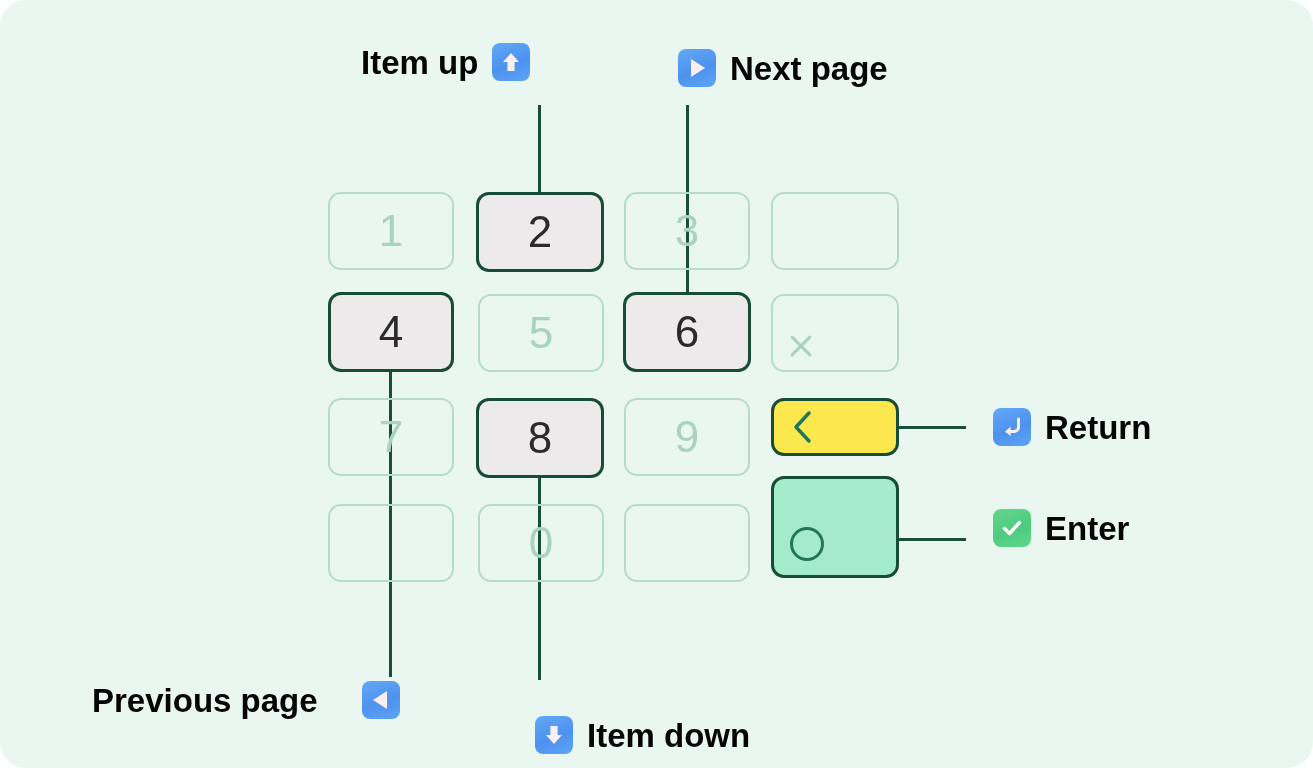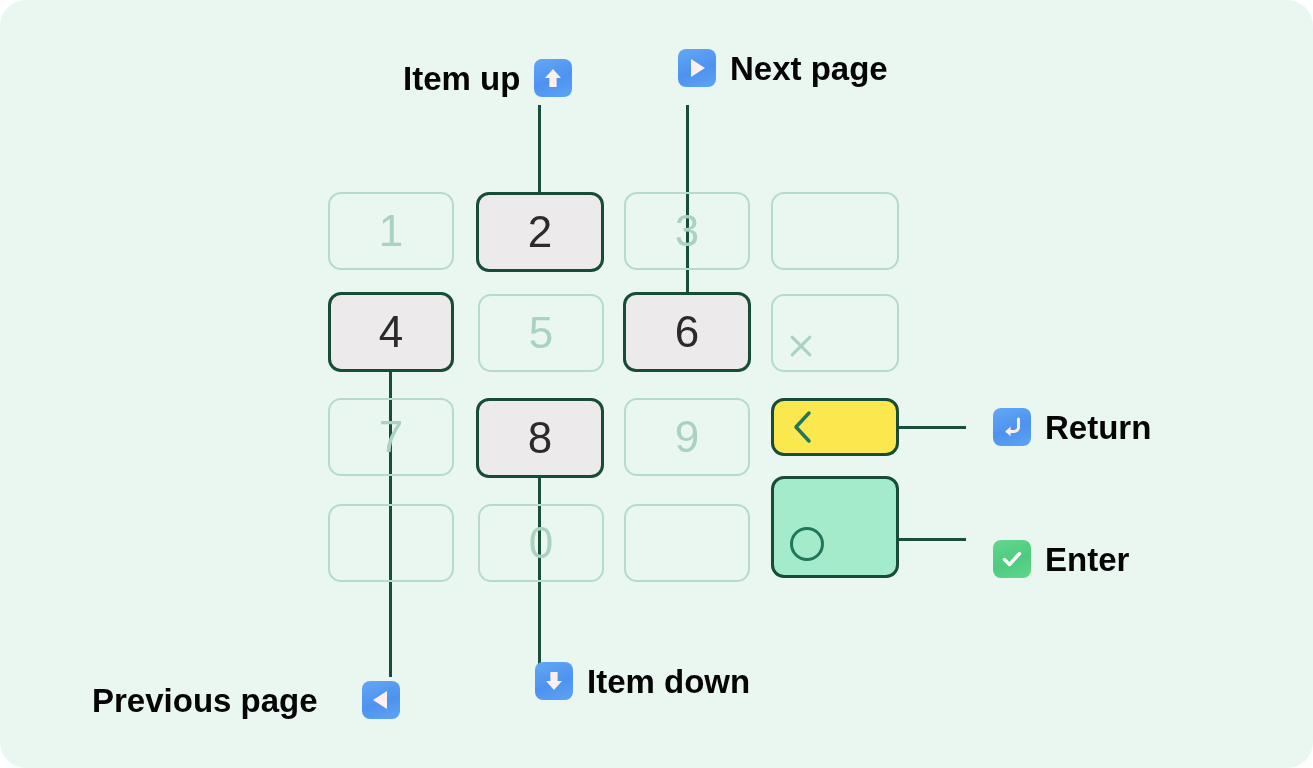--- a/index.html
+++ b/index.html
@@ -215,21 +215,21 @@
       <span class="num">0</span>
     </div>
     <div class="key" style="left:296px; top:312px; width:126px; height:78px;">
       <span class="num"></span>
     </div>
     <div class="key enter-key" style="left:443px; top:284px; width:128px; height:102px;">
       <span class="circle"></span>
     </div>
   </div>
 
-  <div class="label" style="left:361px; top:59px;margin-left:42px;">
+  <div class="label" style="left:361px; top:43px;">
     <span class="txt">Item up</span>
     <span class="emoji-box blue">
       <svg width="26" height="26" viewBox="0 0 26 26">
         <path d="M13 4 L21 13 L16.6 13 L16.6 22 L9.4 22 L9.4 13 L5 13 Z" fill="#fdeef0"></path>
       </svg>
     </span>
   </div>
 
   <div class="label" style="left:678px; top:49px;text-align:center;">
     <span class="emoji-box blue">
@@ -243,39 +243,39 @@
   <div class="label" style="left:993px; top:408px;">
     <span class="emoji-box blue">
       <svg width="26" height="26" viewBox="0 0 26 26">
         <path d="M19.5 5 L19.5 13.2 A4.2 4.2 0 0 1 15.3 17.4 L8.2 17.4" fill="none" stroke="#fdeef0" stroke-width="3" stroke-linecap="round" stroke-linejoin="round"></path>
         <path d="M11.6 12.6 L6.4 17.4 L11.6 22.2 Z" fill="#fdeef0"></path>
       </svg>
     </span>
     <span class="txt">Return</span>
   </div>
 
-  <div class="label" style="left:993px; top:540px;">
+  <div class="label" style="left:993px; top:509px;">
     <span class="emoji-box green">
       <svg width="26" height="26" viewBox="0 0 26 26">
         <polyline points="5.5,13.5 10.5,18.5 20.5,7.5" fill="none" stroke="#ffffff" stroke-width="3.4" stroke-linecap="round" stroke-linejoin="round"></polyline>
       </svg>
     </span>
     <span class="txt">Enter</span>
   </div>
 
   <div class="label" style="left:92px; top:681px;gap:44px;">
     <span class="txt">Previous page</span>
     <span class="emoji-box blue">
       <svg width="26" height="26" viewBox="0 0 26 26">
         <path d="M19 4 L5 13 L19 22 Z" fill="#fdeef0"></path>
       </svg>
     </span>
   </div>
 
-  <div class="label" style="left:535px; top:662px;">
+  <div class="label" style="left:535px; top:716px;">
     <span class="emoji-box blue">
       <svg width="26" height="26" viewBox="0 0 26 26">
         <path d="M13 22 L5 13 L9.4 13 L9.4 4 L16.6 4 L16.6 13 L21 13 Z" fill="#fdeef0"></path>
       </svg>
     </span>
     <span class="txt">Item down</span>
   </div>
 
 </div>
 

